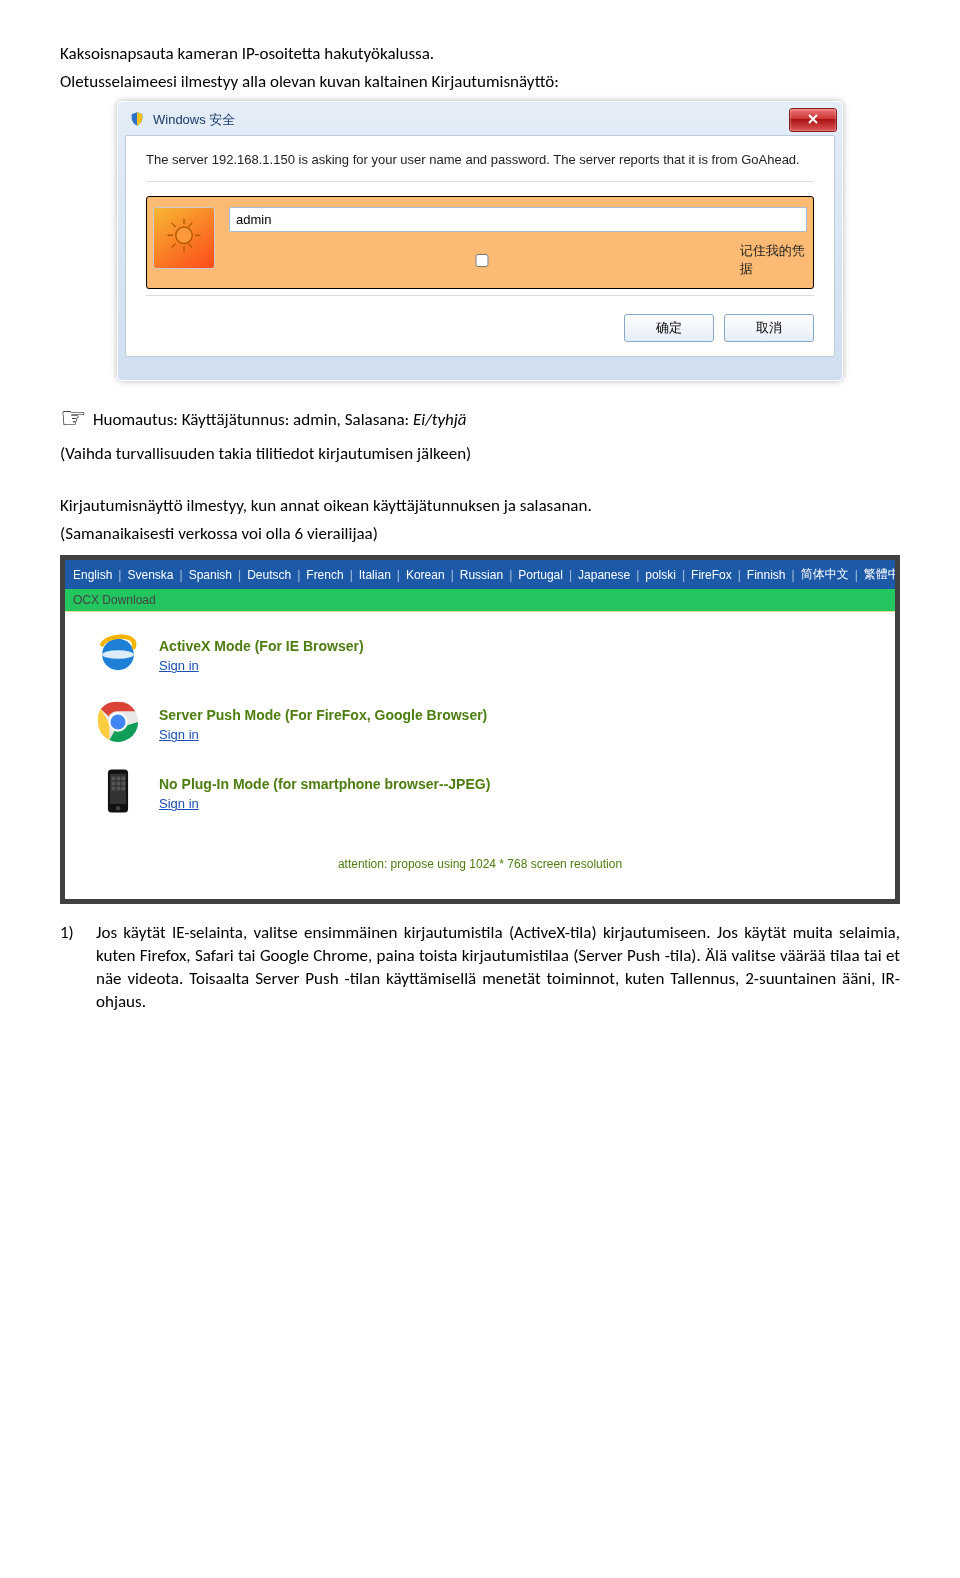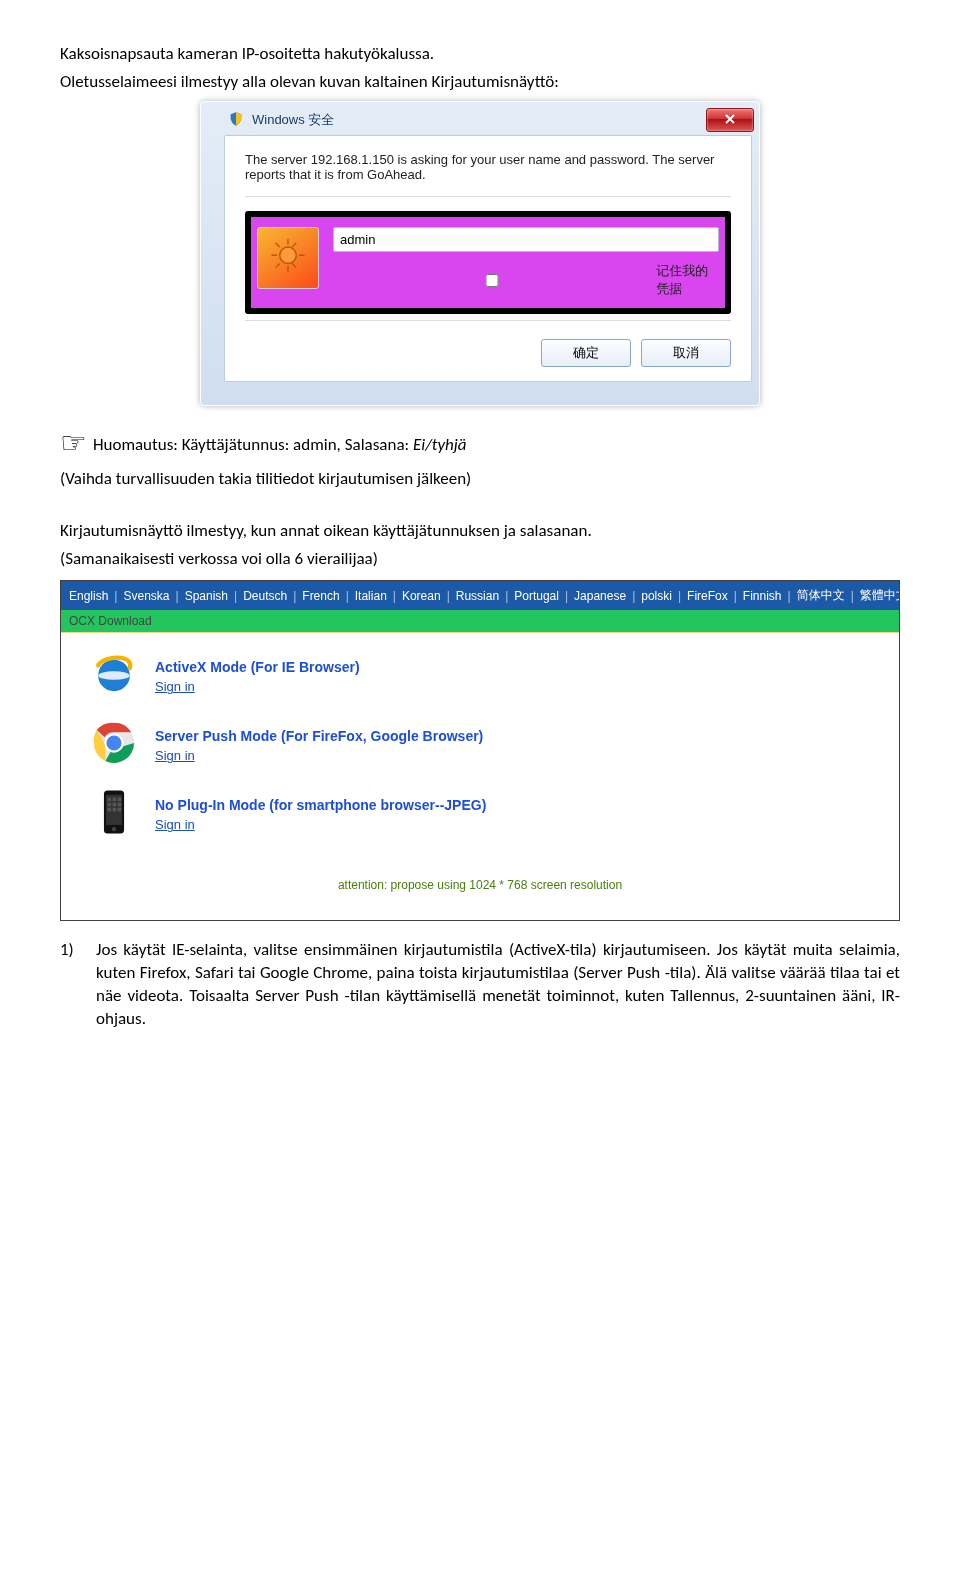--- a/index.html
+++ b/index.html
@@ -12,28 +12,27 @@
     width: 960px;
     box-sizing: border-box;
   }
   p { margin: 3px 0 6px 0; line-height: 1.3; }
   .dialog-wrap {
     display: flex;
     justify-content: center;
     margin: 8px 0 22px 0;
   }
   .dialog {
-    width: 544px;
+    width: 726px;
     box-shadow: 0 0 6px rgba(0,0,0,0.3), inset 0 0 0 1px #fff;
     background: linear-gradient(#e4edf7, #d0def0);
     border-radius: 5px;
     font-family: "Segoe UI", Tahoma, sans-serif;
     font-size: 13px;
     color: #1a3a6a;
-    padding-left: 16px;
   }
   .dialog-titlebar {
     display: flex;
     align-items: center;
     justify-content: space-between;
     padding: 4px 6px 0 12px;
     height: 30px;
   }
   .dialog-titlebar-left { display: flex; align-items: center; gap: 8px; }
   .shield-icon-svg { width: 16px; height: 16px; }
@@ -49,21 +48,21 @@
   .dialog-body {
     margin: 0 8px 24px 8px;
     background: #fff;
     border: 1px solid #bcd;
     border-radius: 2px;
     padding: 16px 20px 14px 20px;
     color: #222;
   }
   .dialog-msg { font-size: 13px; margin-bottom: 14px; }
   .hr { border: none; border-top: 1px solid #ddd; margin: 6px 0 14px 0; }
-  .cred-row { display: flex; align-items: flex-start; gap: 14px; padding: 10px 6px; border: 6px solid #000000; border-radius: 3px; background: #d946ef; }
+  .cred-row { display: flex; align-items: flex-start; gap: 14px; padding: 10px 6px; border: 1px solid #000000; border-radius: 3px; background: #fdba74; }
   .avatar {
     width: 60px; height: 60px;
     background: linear-gradient(145deg, #f7b733, #fc4a1a);
     border: 1px solid #ccc;
     border-radius: 3px;
     display: flex; align-items: center; justify-content: center;
   }
   .avatar svg { width: 44px; height: 44px; }
   .cred-fields { flex: 1; display: flex; flex-direction: column; gap: 6px; }
   .cred-fields input {
@@ -86,21 +85,21 @@
     cursor: pointer;
   }
 
   .note-row { display: flex; align-items: flex-start; gap: 6px; margin: 16px 0 10px 0; }
   .note-row .hand { font-size: 30px; line-height: 1; }
   .note-text { padding-top: 6px; }
   .italic { font-style: italic; }
 
   .login-wrap {
     margin: 10px 0 18px 0;
-    border: 1px solid #404040;
+    border: 5px solid #404040;
   }
   .langbar {
     background: #1c5aa8;
     color: #fff;
     font-family: Arial, sans-serif;
     font-size: 12px;
     padding: 6px 8px;
     display: flex;
     align-items: center;
     gap: 6px;
@@ -116,21 +115,21 @@
     padding: 4px 8px;
     border-bottom: 1px solid #e9d98b;
   }
   .login-body {
     background: #fff;
     padding: 18px 30px 8px 30px;
     font-family: Arial, sans-serif;
   }
   .mode-block { display: flex; align-items: center; gap: 18px; margin-bottom: 18px; }
   .mode-block .col { display: flex; flex-direction: column; gap: 4px; }
-  .mode-title { font-weight: bold; font-size: 14px; color: #1d4ed8; }
+  .mode-title { font-weight: bold; font-size: 14px; color: #4d7c0f; }
   .signin { color: #1a4fb3; font-weight: normal; font-size: 13px; text-decoration: underline; cursor: pointer; }
   .attn { text-align: center; color: #4d7c0f; font-size: 12px; padding: 20px 0; }
   .ie-icon, .chrome-icon, .phone-icon { width: 46px; height: 46px; }
 
   .list-section { margin-top: 12px; }
   .list-item { display: flex; gap: 14px; text-align: justify; line-height: 1.35; }
   .list-num { min-width: 22px; }
 </style>
 </head>
 <body>

